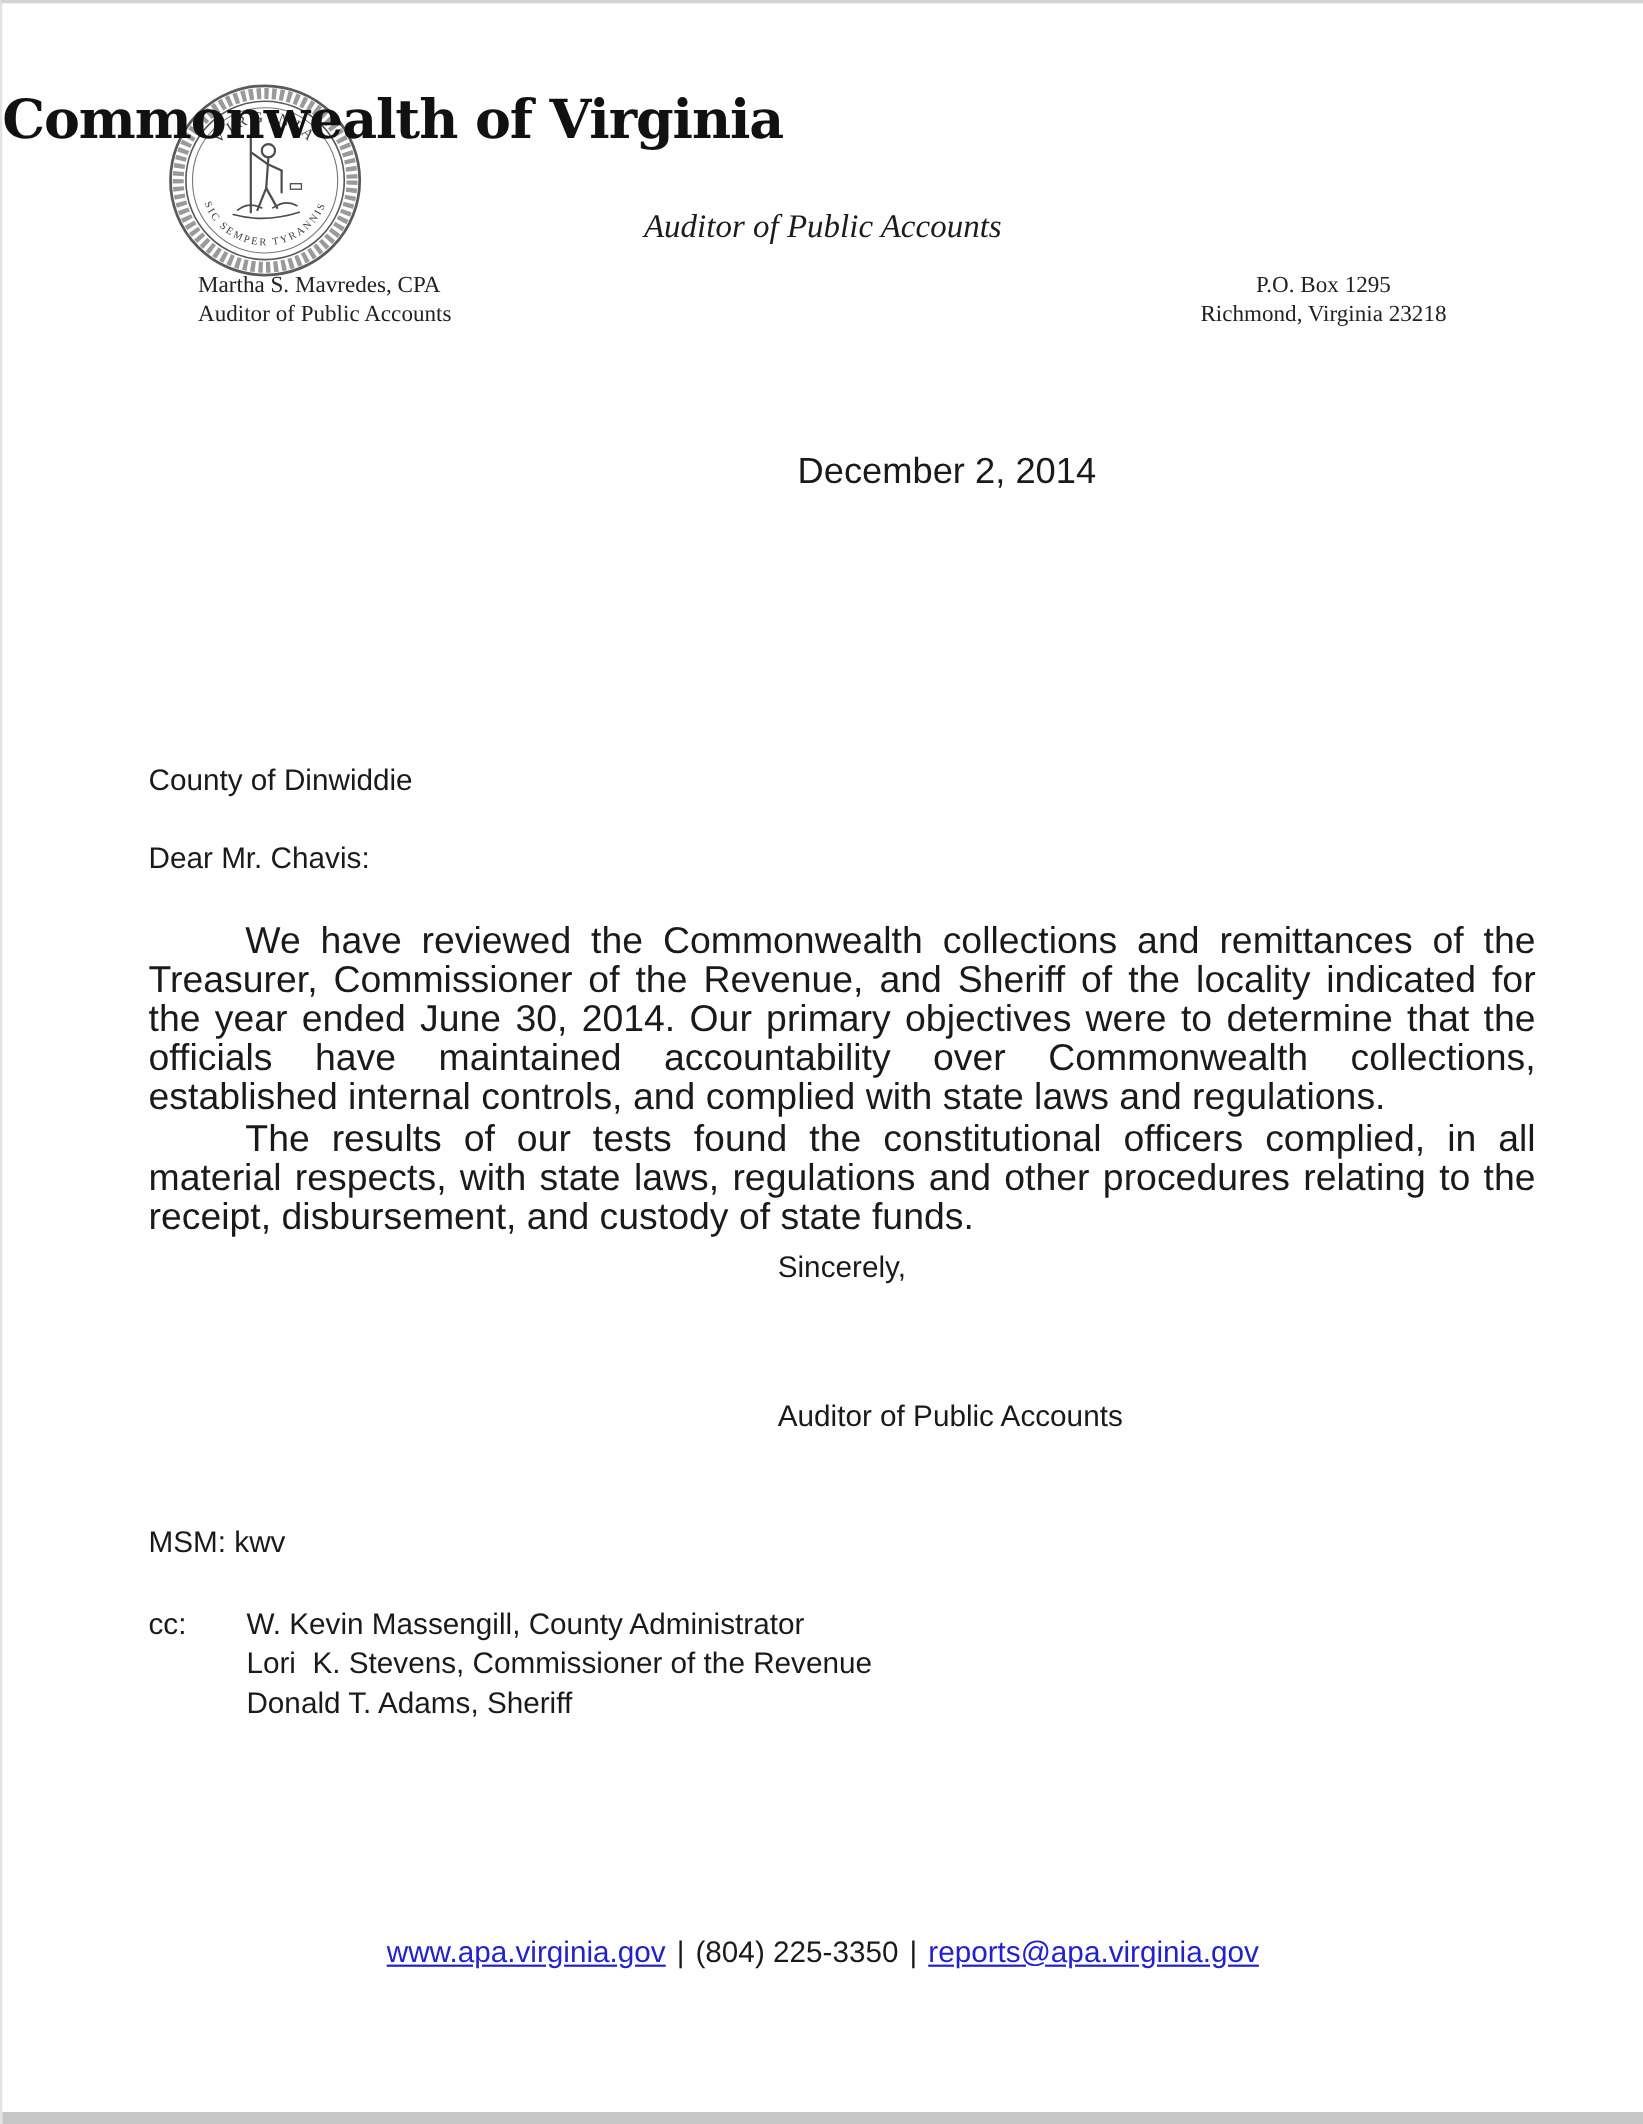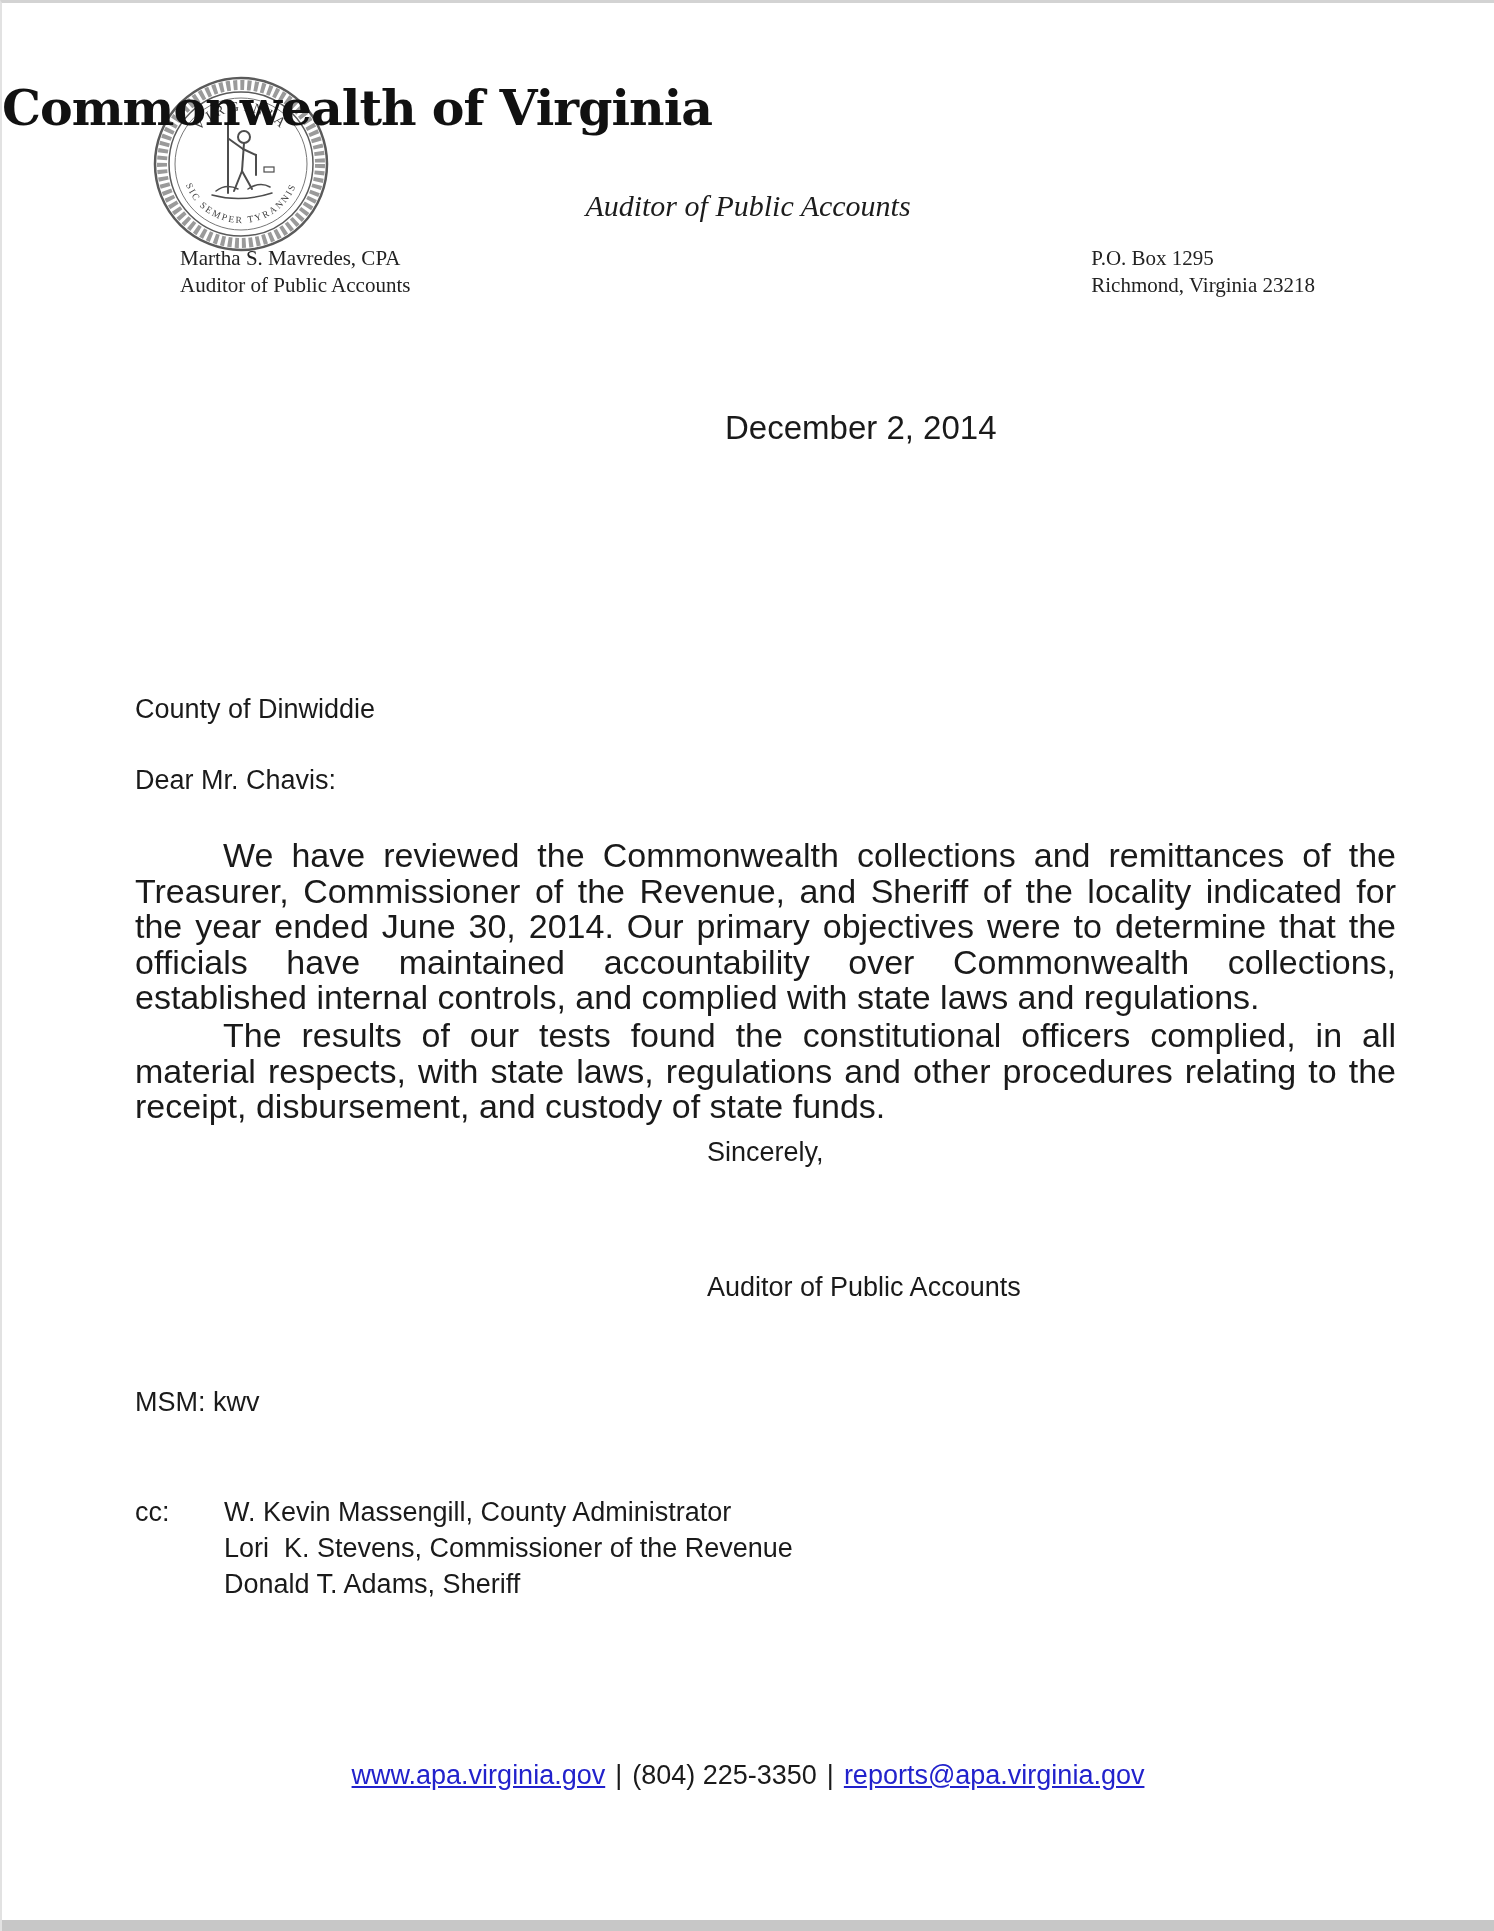--- a/index.html
+++ b/index.html
@@ -51,21 +51,21 @@
     position: absolute;
     left: 178px; top: 242px;
     font-family: "Liberation Serif", serif;
     font-size: 21px;
     line-height: 27px;
     color: #222222;
   }
   .header-right {
     position: absolute;
     right: 179px; top: 242px;
-    text-align: left;
+    text-align: center;
     font-family: "Liberation Serif", serif;
     font-size: 21px;
     line-height: 27px;
     color: #222222;
   }
   
   .date-line {
     position: absolute;
     left: 723px; top: 406px;
     font-size: 33px;
@@ -114,21 +114,20 @@
     left: 133px; top: 1384px;
     font-size: 27px;
     text-align: right;
   }
   .cc-block {
     position: absolute;
     left: 133px; top: 1455px;
     display: flex;
     font-size: 27px;
     line-height: 36px;
-    margin-top: 36px;
   }
   .cc-label { width: 89px; }
   .prewrap { white-space: pre-wrap; }
   
   .footer {
     position: absolute;
     left: 0; top: 1757px; width: 100%;
     text-align: center;
     font-size: 27px;
     color: #1a1a1a;

